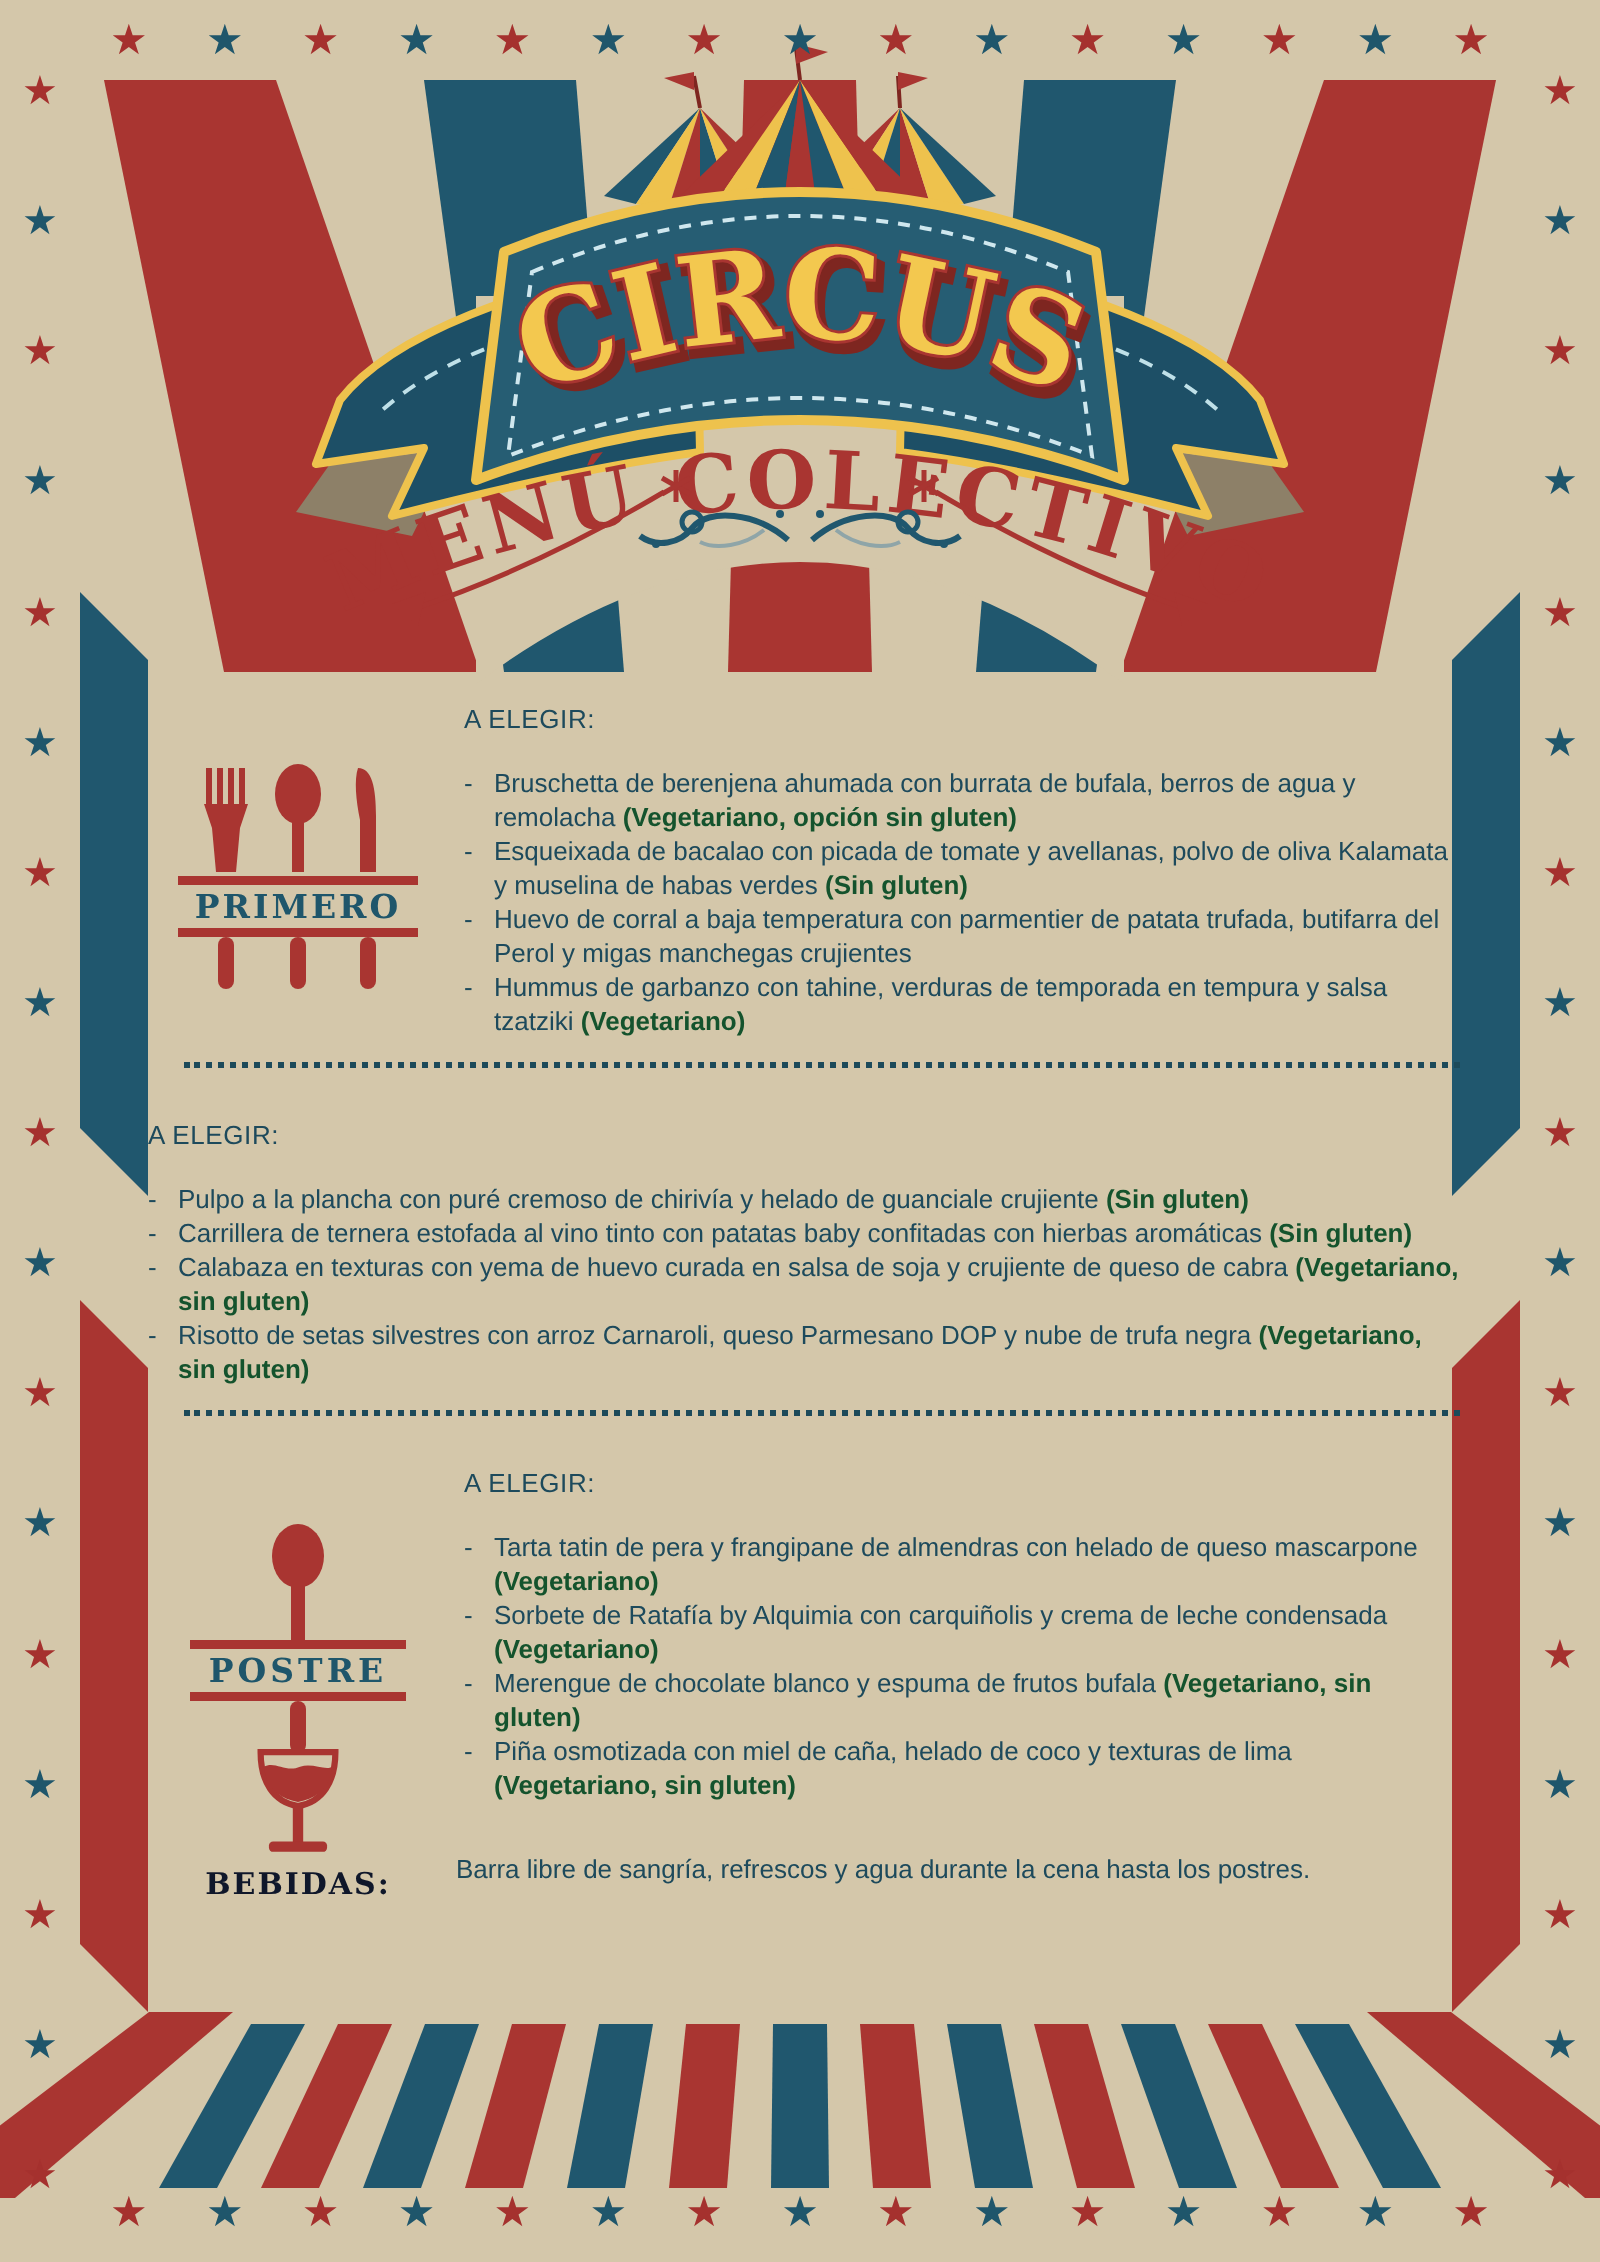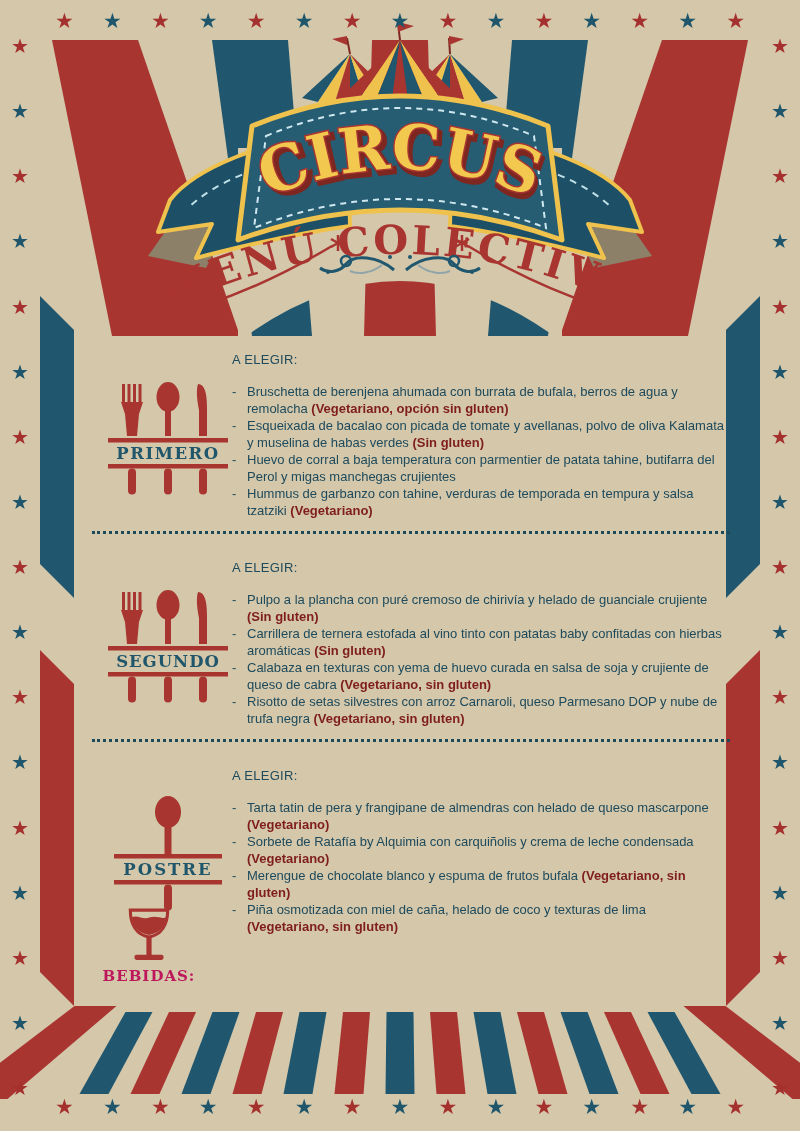--- a/index.html
+++ b/index.html
@@ -18,36 +18,36 @@
             justify-content:space-between;align-items:center;z-index:3;}
   .star-col.left{left:6px;}
   .star-col.right{right:6px;}
   .star{font-size:21px;line-height:1;}
   .star-col .star{font-size:20px;}
   .star.red{color:#a5312e;}
   .star.teal{color:#1f566b;}
   
   .content{position:absolute;top:338px;left:70px;right:70px;z-index:4;}
   .menu-section{display:flex;}
-  .section-side{width:158px;flex:none;display:flex;flex-direction:column;align-items:flex-end;}
+  .section-side{width:158px;flex:none;display:flex;flex-direction:column;align-items:center;}
   .section-side svg.utensils{margin-top:42px;width:120px;height:116px;}
   .section-body{flex:1;min-width:0;}
   .choose{font-size:13px;letter-spacing:.3px;margin:14px 4px 16px;}
   ul.items{list-style:none;margin:0;padding:0;font-size:13px;line-height:17px;}
   ul.items li{display:flex;}
   .dash{width:15px;flex:none;padding-left:4px;}
   .itwrap{flex:1;min-width:0;}
-  .itag{font-weight:bold;color:#7f1d1d;}
+  .itag{font-weight:bold;color:#14532d;}
   .divider{border-top:3px dotted #1c4a5a;margin:12px 0 12px 22px;height:0;}
   
   .bebidas{display:flex;margin-top:0;}
   .beb-side{width:158px;flex:none;display:flex;flex-direction:column;align-items:center;transform:translateY(-28px);}
   .beb-side svg{width:54px;height:56px;}
   .beb-label{font-family:"DejaVu Serif",serif;font-weight:bold;font-size:15px;letter-spacing:1px;
-             color:#be185d;margin-top:4px;}
+             color:#0f172a;margin-top:4px;}
   .beb-body{flex:1;padding-top:24px;font-size:13px;line-height:20px;}
   .icon-label{font-family:"DejaVu Serif",serif;font-weight:bold;letter-spacing:1.5px;}
 </style>
 </head>
 <body>
 
 <div class="poster">
 
   <svg class="bg-art" viewBox="0 0 800 1131">
     <polygon points="40,296 74,330 74,598 40,564" fill="#20576e"></polygon>
@@ -285,53 +285,33 @@
             <li>
               <span class="dash">-</span>
               <div class="itwrap"><span>Bruschetta de berenjena ahumada con burrata de bufala, berros de agua y remolacha </span><b class="itag">(Vegetariano, opción sin gluten)</b></div>
             </li>
             <li>
               <span class="dash">-</span>
               <div class="itwrap"><span>Esqueixada de bacalao con picada de tomate y avellanas, polvo de oliva Kalamata y muselina de habas verdes </span><b class="itag">(Sin gluten)</b></div>
             </li>
             <li>
               <span class="dash">-</span>
-              <div class="itwrap"><span>Huevo de corral a baja temperatura con parmentier de patata tahine, butifarra del Perol y migas manchegas crujientes</span></div>
+              <div class="itwrap"><span>Huevo de corral a baja temperatura con parmentier de patata trufada, butifarra del Perol y migas manchegas crujientes</span></div>
             </li>
             <li>
               <span class="dash">-</span>
               <div class="itwrap"><span>Hummus de garbanzo con tahine, verduras de temporada en tempura y salsa tzatziki </span><b class="itag">(Vegetariano)</b></div>
             </li>
           </ul>
       </div>
     </section>
 
     <div class="divider"></div>
 
     <section class="menu-section">
-      <div class="section-side">
-        <svg class="utensils" viewBox="0 0 120 116">
-          <g fill="#a93531">
-            <rect x="14" y="4" width="3" height="20"></rect>
-              <rect x="19.5" y="4" width="3" height="20"></rect>
-            <rect x="25" y="4" width="3" height="20"></rect>
-              <rect x="30.5" y="4" width="3" height="20"></rect>
-            <path d="M13,22 H35 L31,34 L29,56 H19 L17,34 Z"></path>
-            <ellipse cx="60" cy="17" rx="11.5" ry="15"></ellipse>
-              <rect x="57" y="30" width="6" height="26"></rect>
-            <path d="M90,4 C97,4 99,14 99,28 L99,56 H91 L91,30 C89,20 88,10 90,4 Z"></path>
-            <rect x="0" y="58" width="120" height="4.5"></rect>
-              <rect x="0" y="84" width="120" height="4.5"></rect>
-            <rect x="20" y="88.5" width="8" height="26" rx="4"></rect>
-              <rect x="56" y="88.5" width="8" height="26" rx="4"></rect>
-              <rect x="91" y="88.5" width="8" height="26" rx="4"></rect>
-          </g>
-          <text x="60" y="79" text-anchor="middle" font-family="DejaVu Serif,serif" font-weight="bold" font-size="16.5" letter-spacing="1" fill="#1f566b">SEGUNDO</text>
-        </svg>
-      </div>
       <div class="section-body">
         <div class="choose">A ELEGIR:</div>
         <ul class="items">
             <li>
               <span class="dash">-</span>
               <div class="itwrap"><span>Pulpo a la plancha con puré cremoso de chirivía y helado de guanciale crujiente </span><b class="itag">(Sin gluten)</b></div>
             </li>
             <li>
               <span class="dash">-</span>
               <div class="itwrap"><span>Carrillera de ternera estofada al vino tinto con patatas baby confitadas con hierbas aromáticas </span><b class="itag">(Sin gluten)</b></div>
@@ -390,17 +370,18 @@
       <div class="beb-side">
         <svg viewBox="0 0 52 52">
           <path d="M8,2 C8,16 14,26 26,28 C38,26 44,16 44,2 Z" fill="none" stroke="#a93531" stroke-width="3"></path>
           <path d="M9.5,9 C15,6 20,12 27,9 C33,7 39,11 42.5,9 C41,19 36,24 26,26 C16,24 11,19 9.5,9 Z" fill="#a93531"></path>
           <rect x="23.5" y="28" width="5" height="18" fill="#a93531"></rect>
           <rect x="12" y="45" width="28" height="5" rx="2" fill="#a93531"></rect>
         </svg>
         <div class="beb-label">BEBIDAS:</div>
       </div>
       <div class="beb-body" id="beb-lines">
+          <div>Barra libre de sangría, refrescos y agua durante la cena hasta los postres.</div>
         </div>
     </section>
 
   </div>
 </div>
 
 </body></html>

